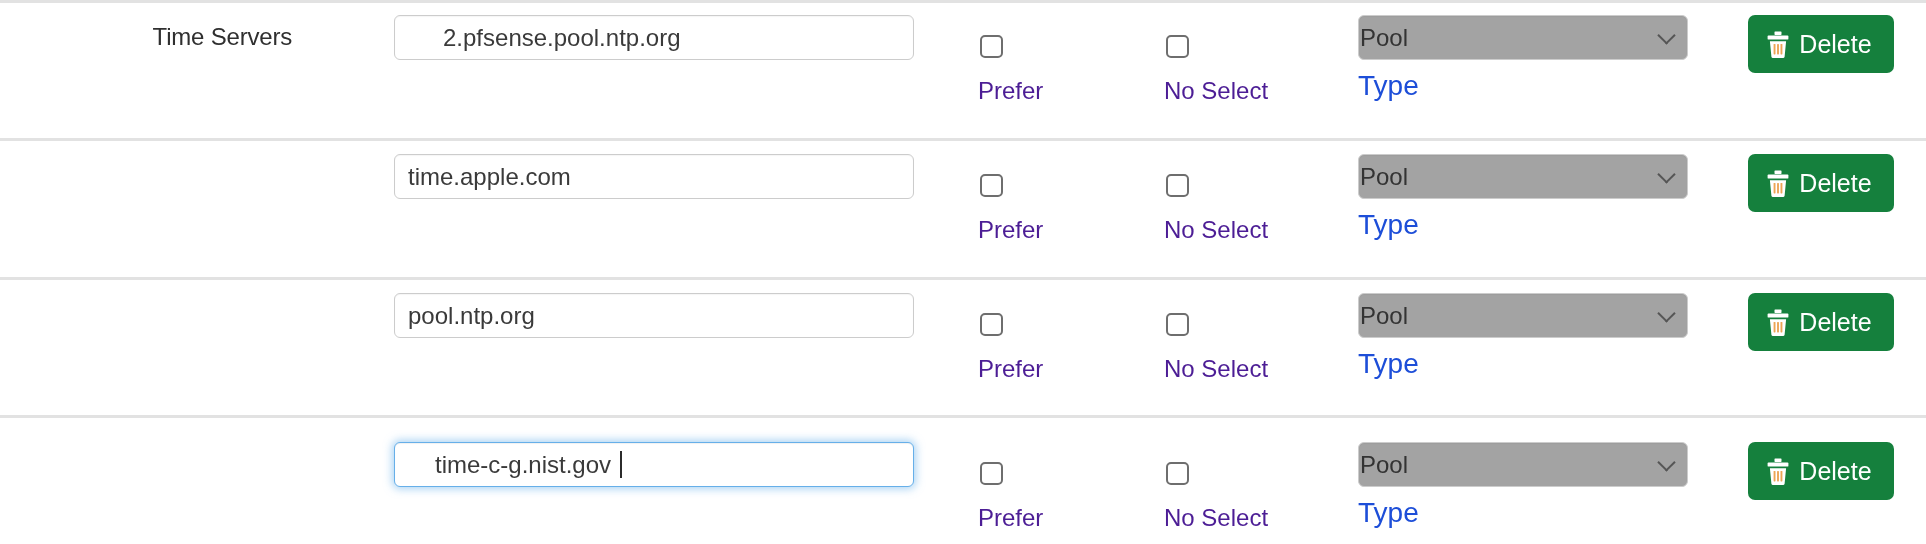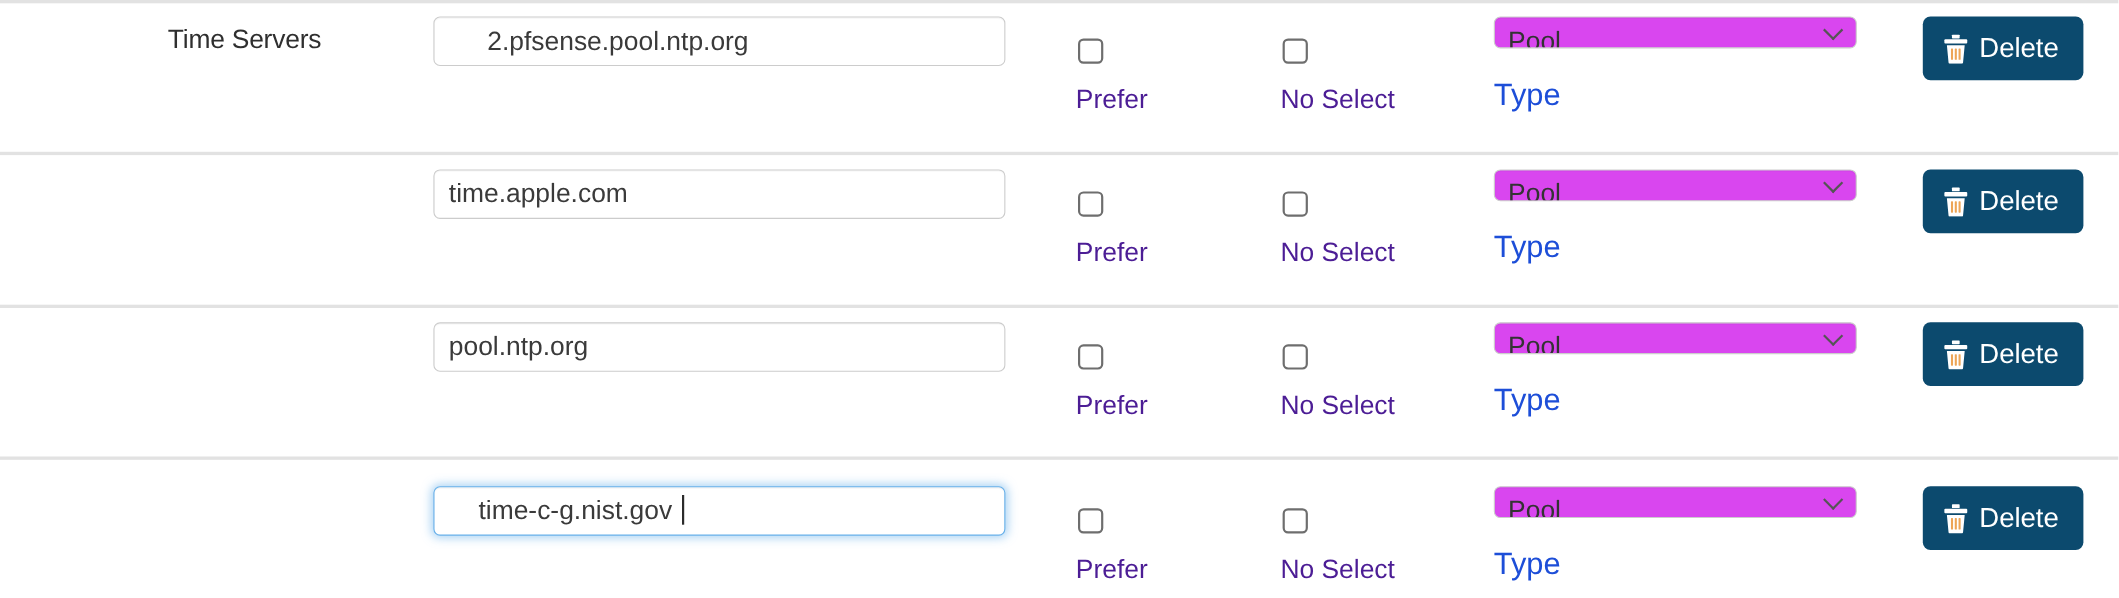--- a/index.html
+++ b/index.html
@@ -82,27 +82,27 @@
     left: -2px;
     top: 42px;
     font-size: 24px;
     color: #4c1d95;
     white-space: nowrap;
   }
 
   .select-wrap { position: absolute; left: 1358px; width: 330px; }
   .select-box {
     position: relative;
-    width: 330px; height: 29px;
+    width: 330px; height: 45px;
     border: 1px solid #ccc;
     border-radius: 6px;
-    background: #d946ef;
+    background: #a3a3a3;
     font-size: 24px;
     color: #333;
-    padding: 0 40px 0 12px;
+    padding: 0 40px 0 1px;
     line-height: 43px;
     white-space: nowrap;
     overflow: hidden;
     box-shadow: inset 0 1px 1px rgba(0,0,0,.045);
     cursor: pointer;
   }
   .chev {
     position: absolute;
     right: 14px; top: 50%;
     width: 13px; height: 13px;
@@ -116,21 +116,21 @@
     left: 0; top: 55px;
     font-size: 28px;
     color: #1d4ed8;
     white-space: nowrap;
   }
 
   .delete-btn {
     position: absolute;
     left: 1748px;
     width: 146px; height: 58px;
-    background: #0c4a6e;
+    background: #15803d;
     border: none;
     border-radius: 7px;
     color: #ffffff;
     font-family: "Liberation Sans", sans-serif;
     font-size: 25px;
     display: flex;
     align-items: center;
     justify-content: center;
     gap: 9px;
     cursor: pointer;

